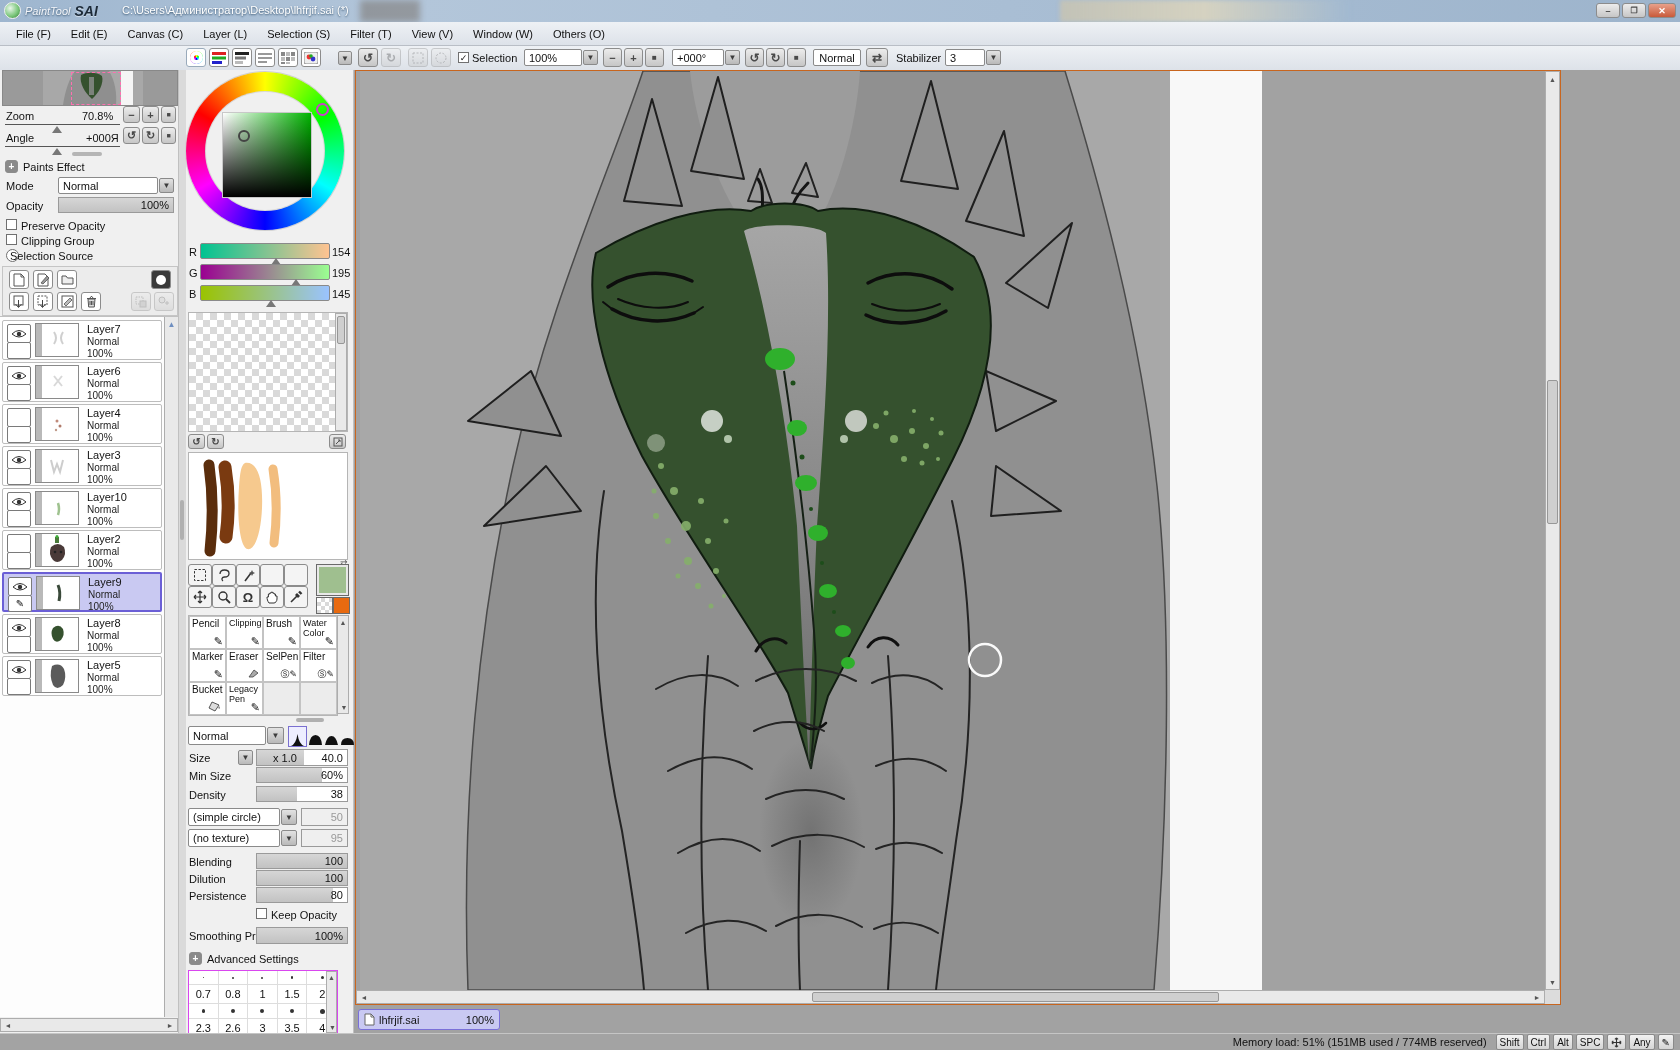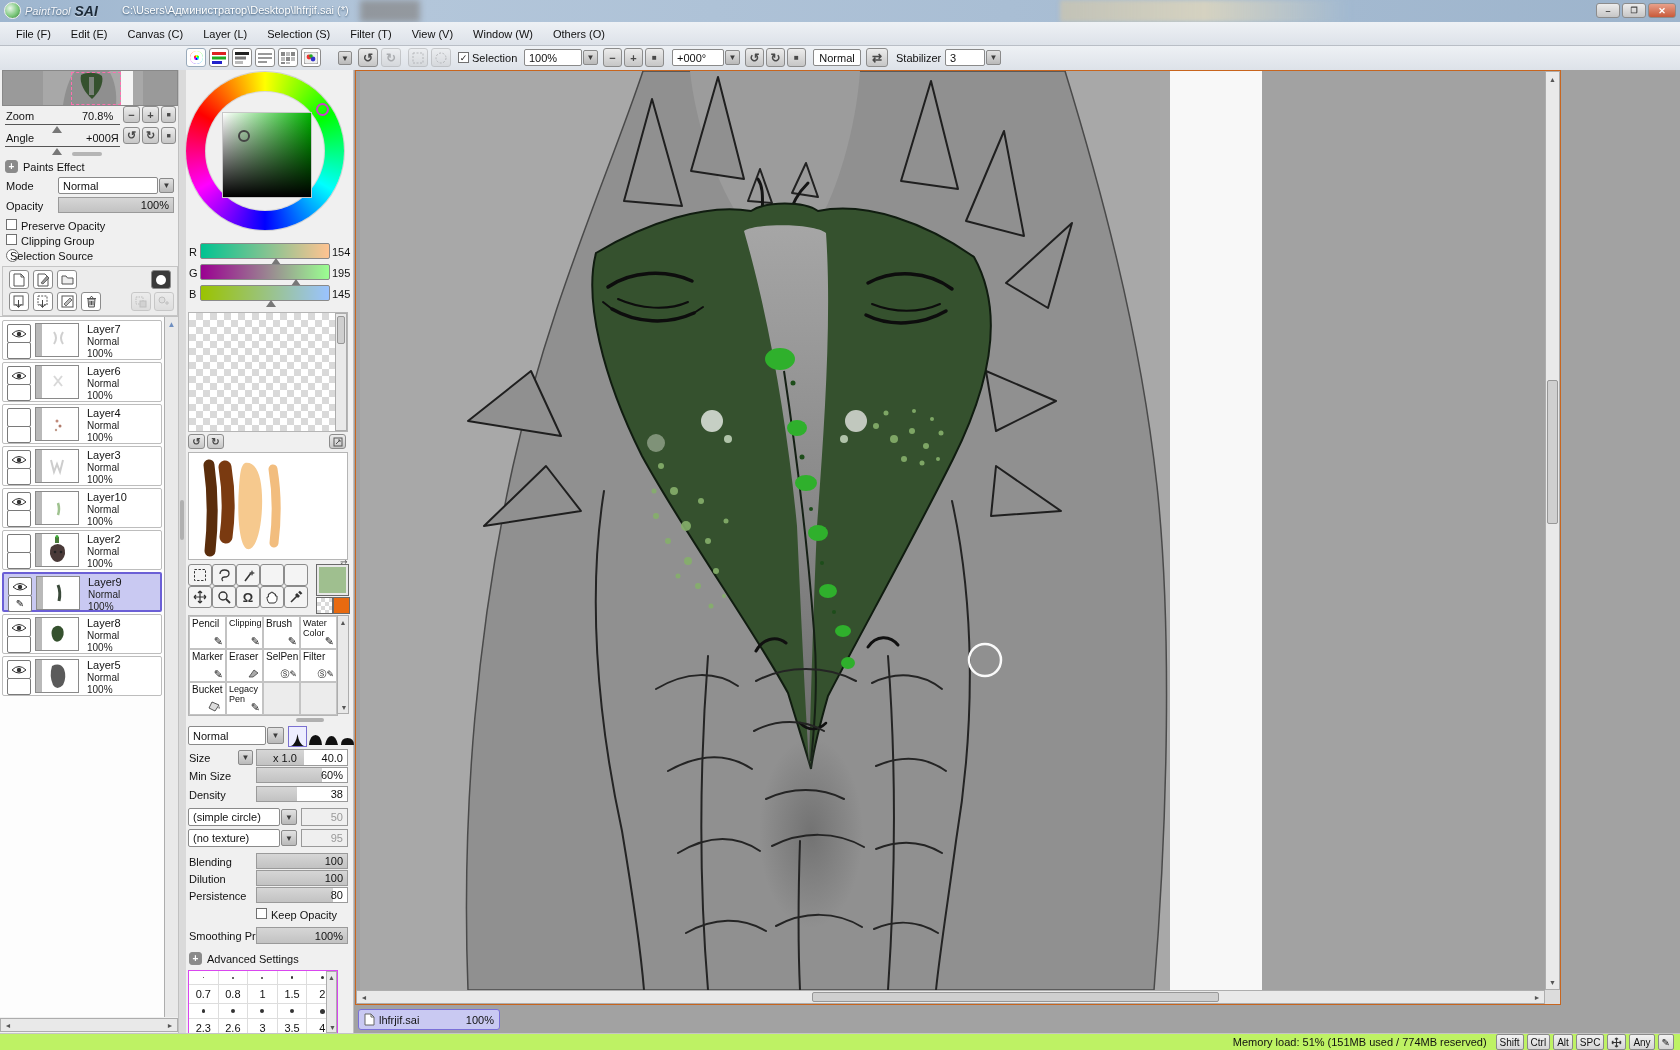--- a/index.html
+++ b/index.html
@@ -895,21 +895,21 @@
         <svg width="11" height="13" viewBox="0 0 11 13" style="margin-right:4px">
             <path d="M1,1 h6 l3,3 v8 h-9 z" fill="#fff" stroke="#666"></path>
             <path d="M7,1 v3 h3" fill="none" stroke="#666"></path>
           </svg>
         <span>lhfrjif.sai</span>
         <span style="margin-left:auto">100%</span>
       </div>
     </div>
   </div>
 
-  <div class="abs" style="left:0;top:1033px;width:1680px;height:17px;background:#bef264;border-top:1px solid #c5c5c5;display:flex;align-items:center;justify-content:flex-end;padding-right:6px;box-sizing:border-box">
+  <div class="abs" style="left:0;top:1033px;width:1680px;height:17px;background:#a3a3a3;border-top:1px solid #c5c5c5;display:flex;align-items:center;justify-content:flex-end;padding-right:6px;box-sizing:border-box">
     <span style="margin-right:6px">Memory load: 51% (151MB used / 774MB reserved)</span>
     <span class="keybtn">Shift</span>
     <span class="keybtn">Ctrl</span>
     <span class="keybtn">Alt</span>
     <span class="keybtn">SPC</span>
     <span class="keybtn">
         <svg width="11" height="11" viewBox="0 0 14 14">
           <path d="M7,1 L7,13 M1,7 L13,7 M7,1 l-2,2 M7,1 l2,2 M7,13 l-2,-2 M7,13 l2,-2 M1,7 l2,-2 M1,7 l2,2 M13,7 l-2,-2 M13,7 l-2,2" stroke="#333" stroke-width="1.4" fill="none"></path>
         </svg>
       </span>

